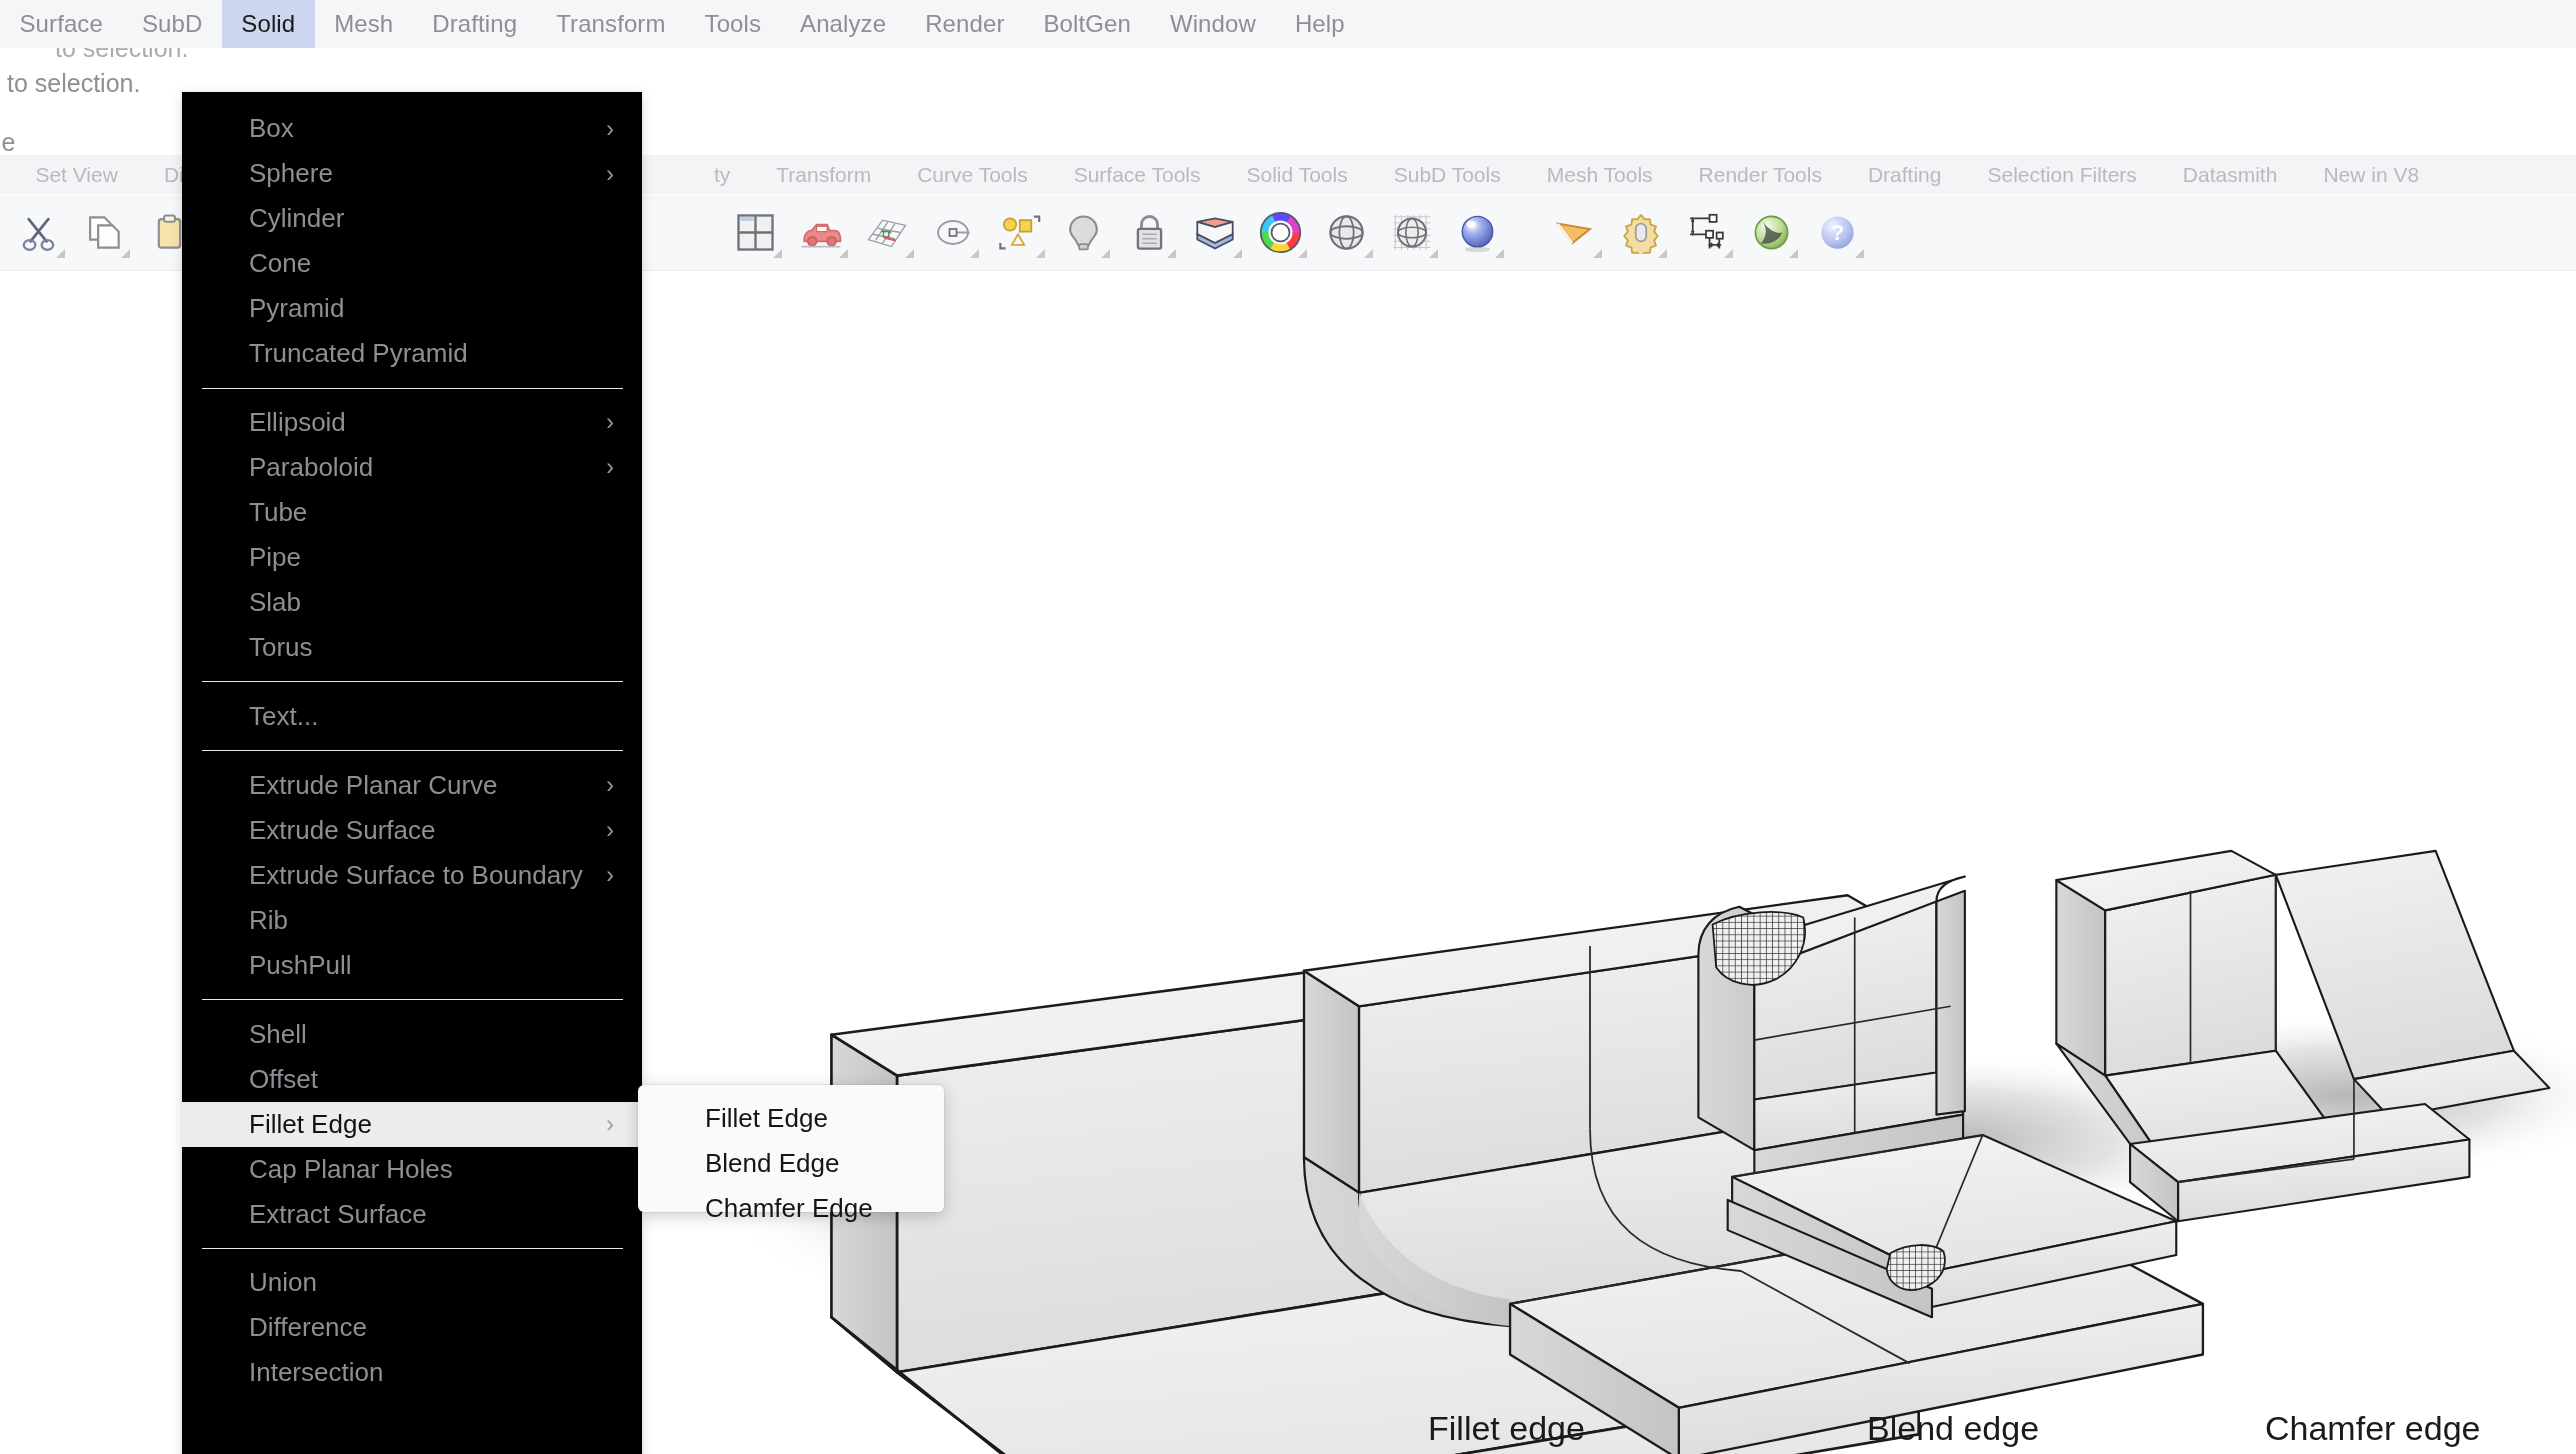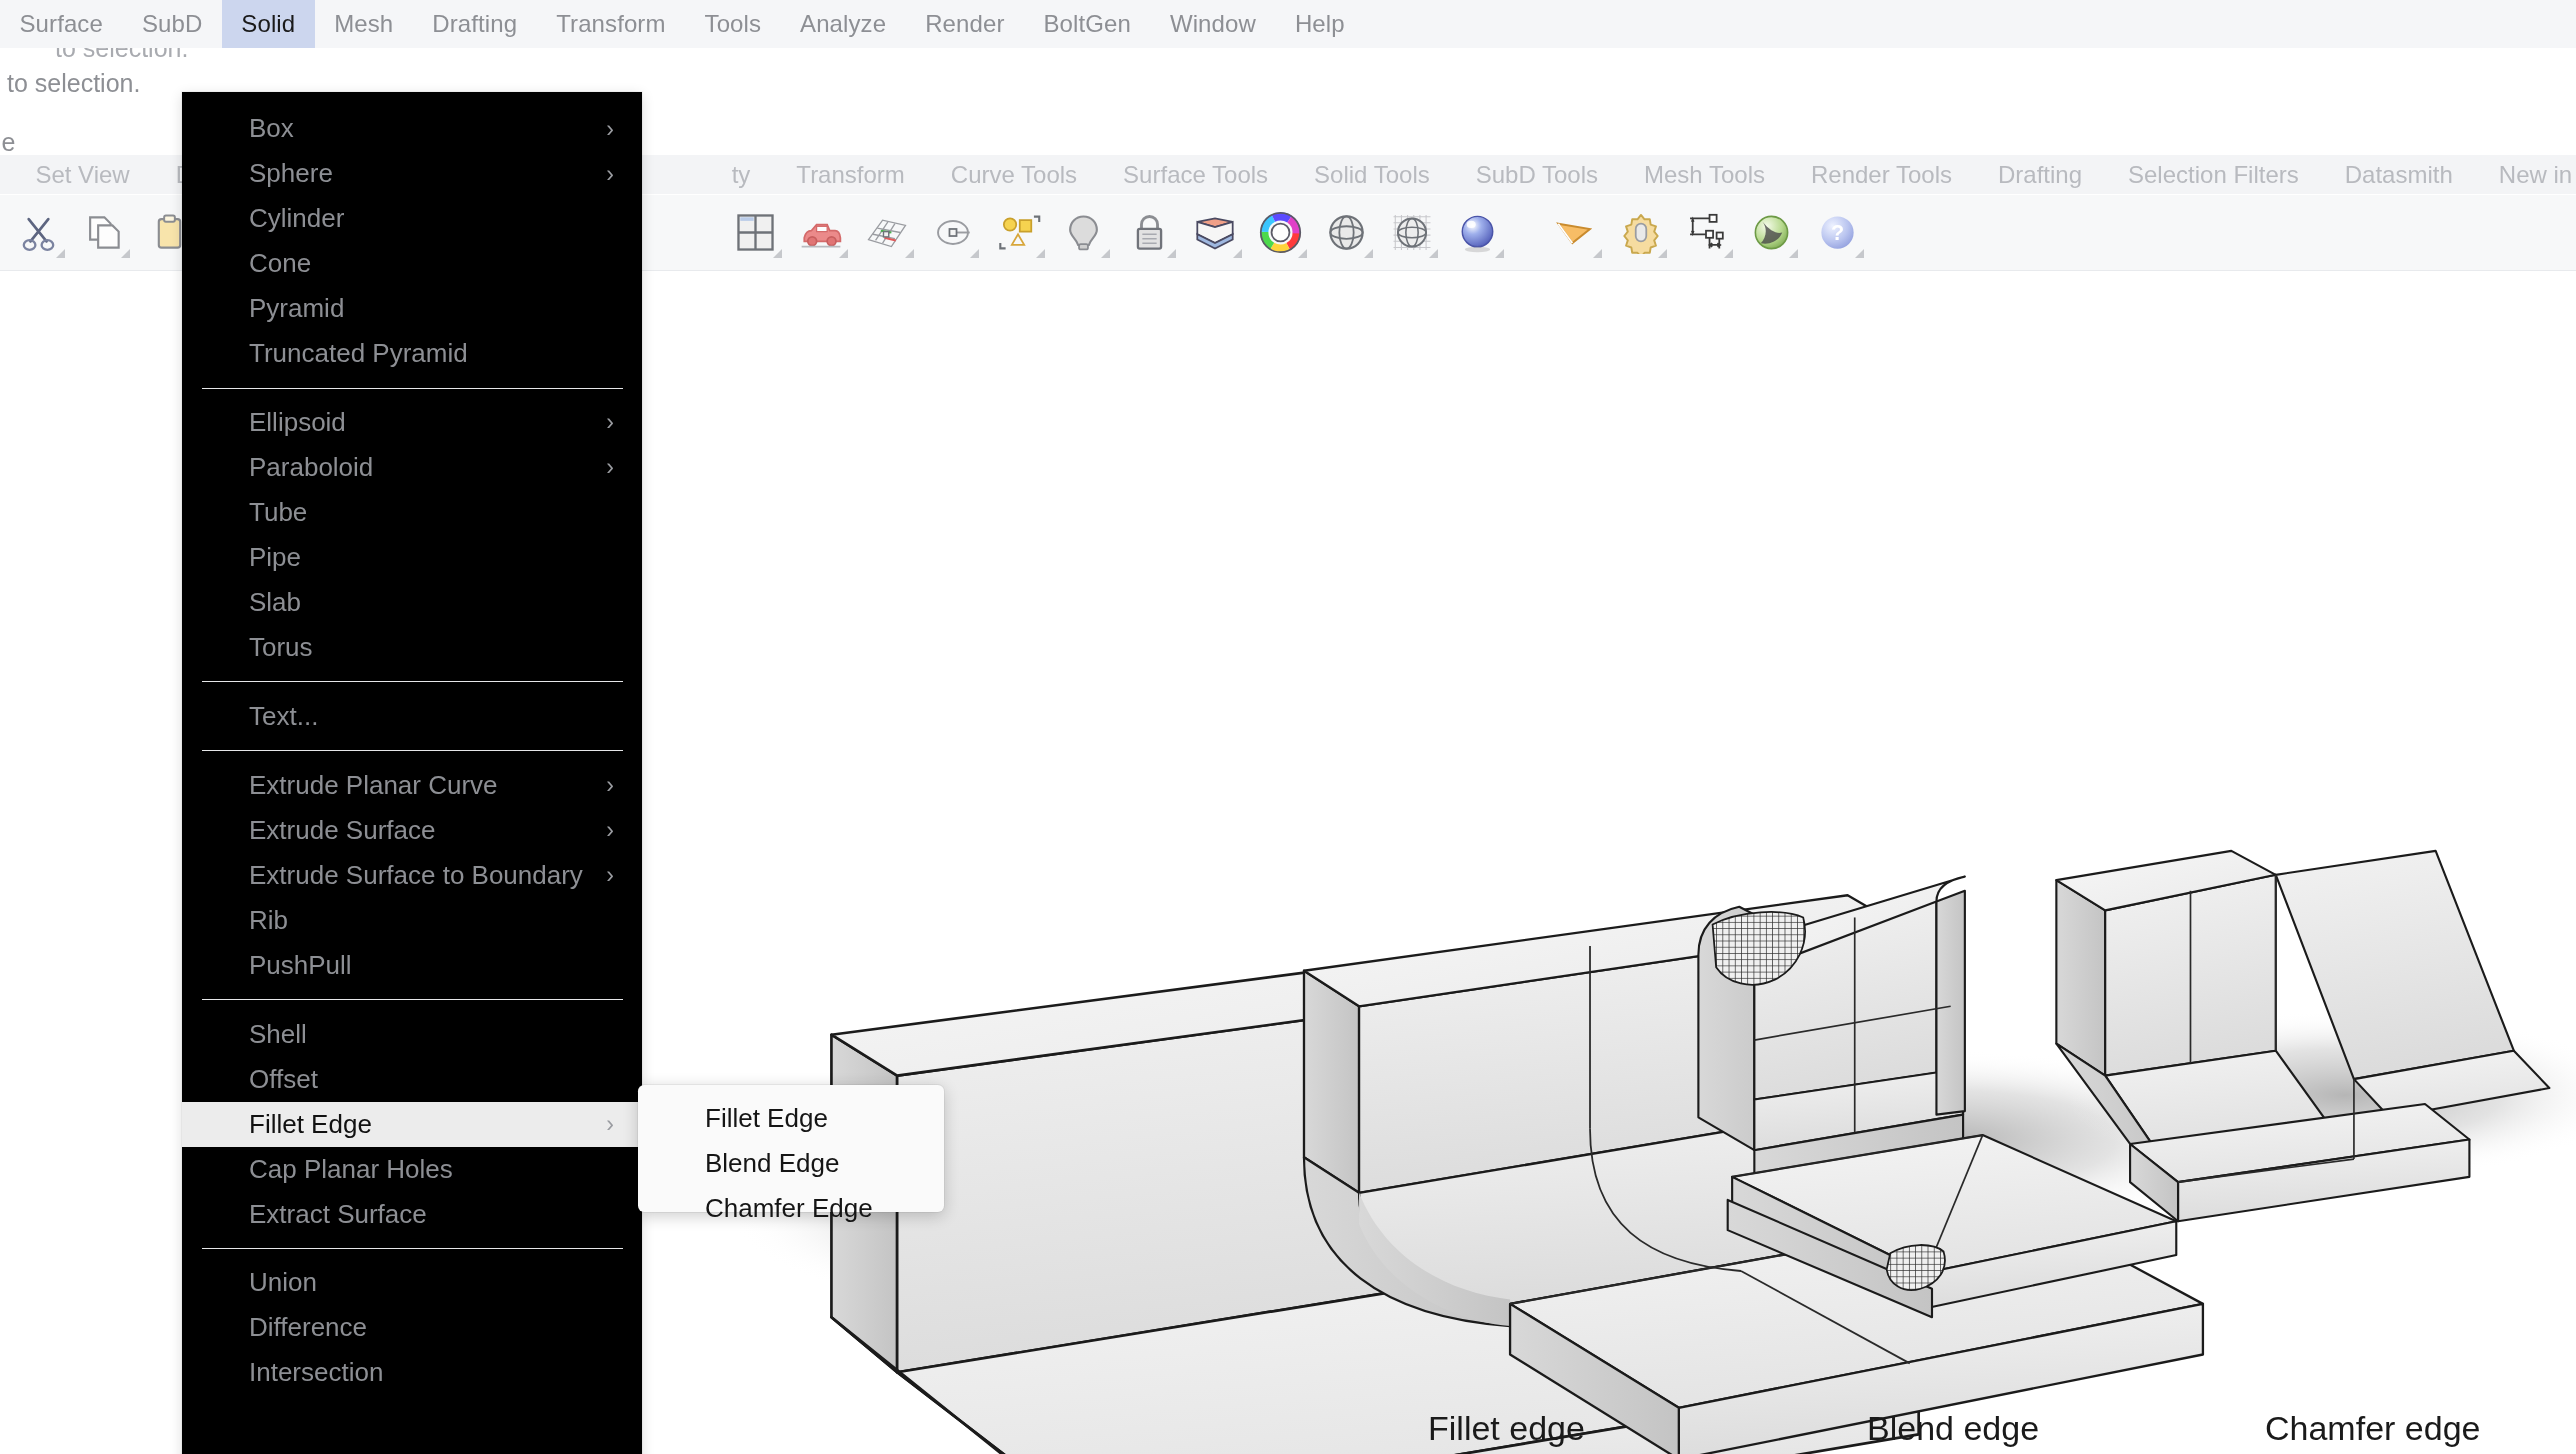--- a/index.html
+++ b/index.html
@@ -64,21 +64,21 @@
 
   
   .tabstrip {
     position: absolute; left: 0; top: 155px;
     width: 2576px; height: 39px;
     background: #f3f4f6;
     display: flex; align-items: center;
     z-index: 8;
   }
   .tabstrip-item {
-    font-size: 24px;
+    font-size: 21px;
     color: #b8babf;
     padding: 0 23px;
     white-space: nowrap;
   }
   
   .iconstrip {
     position: absolute; left: 0; top: 195px;
     width: 2576px; height: 75px;
     background: #f7f8f9;
     border-bottom: 0.9px solid #e8eaed;

